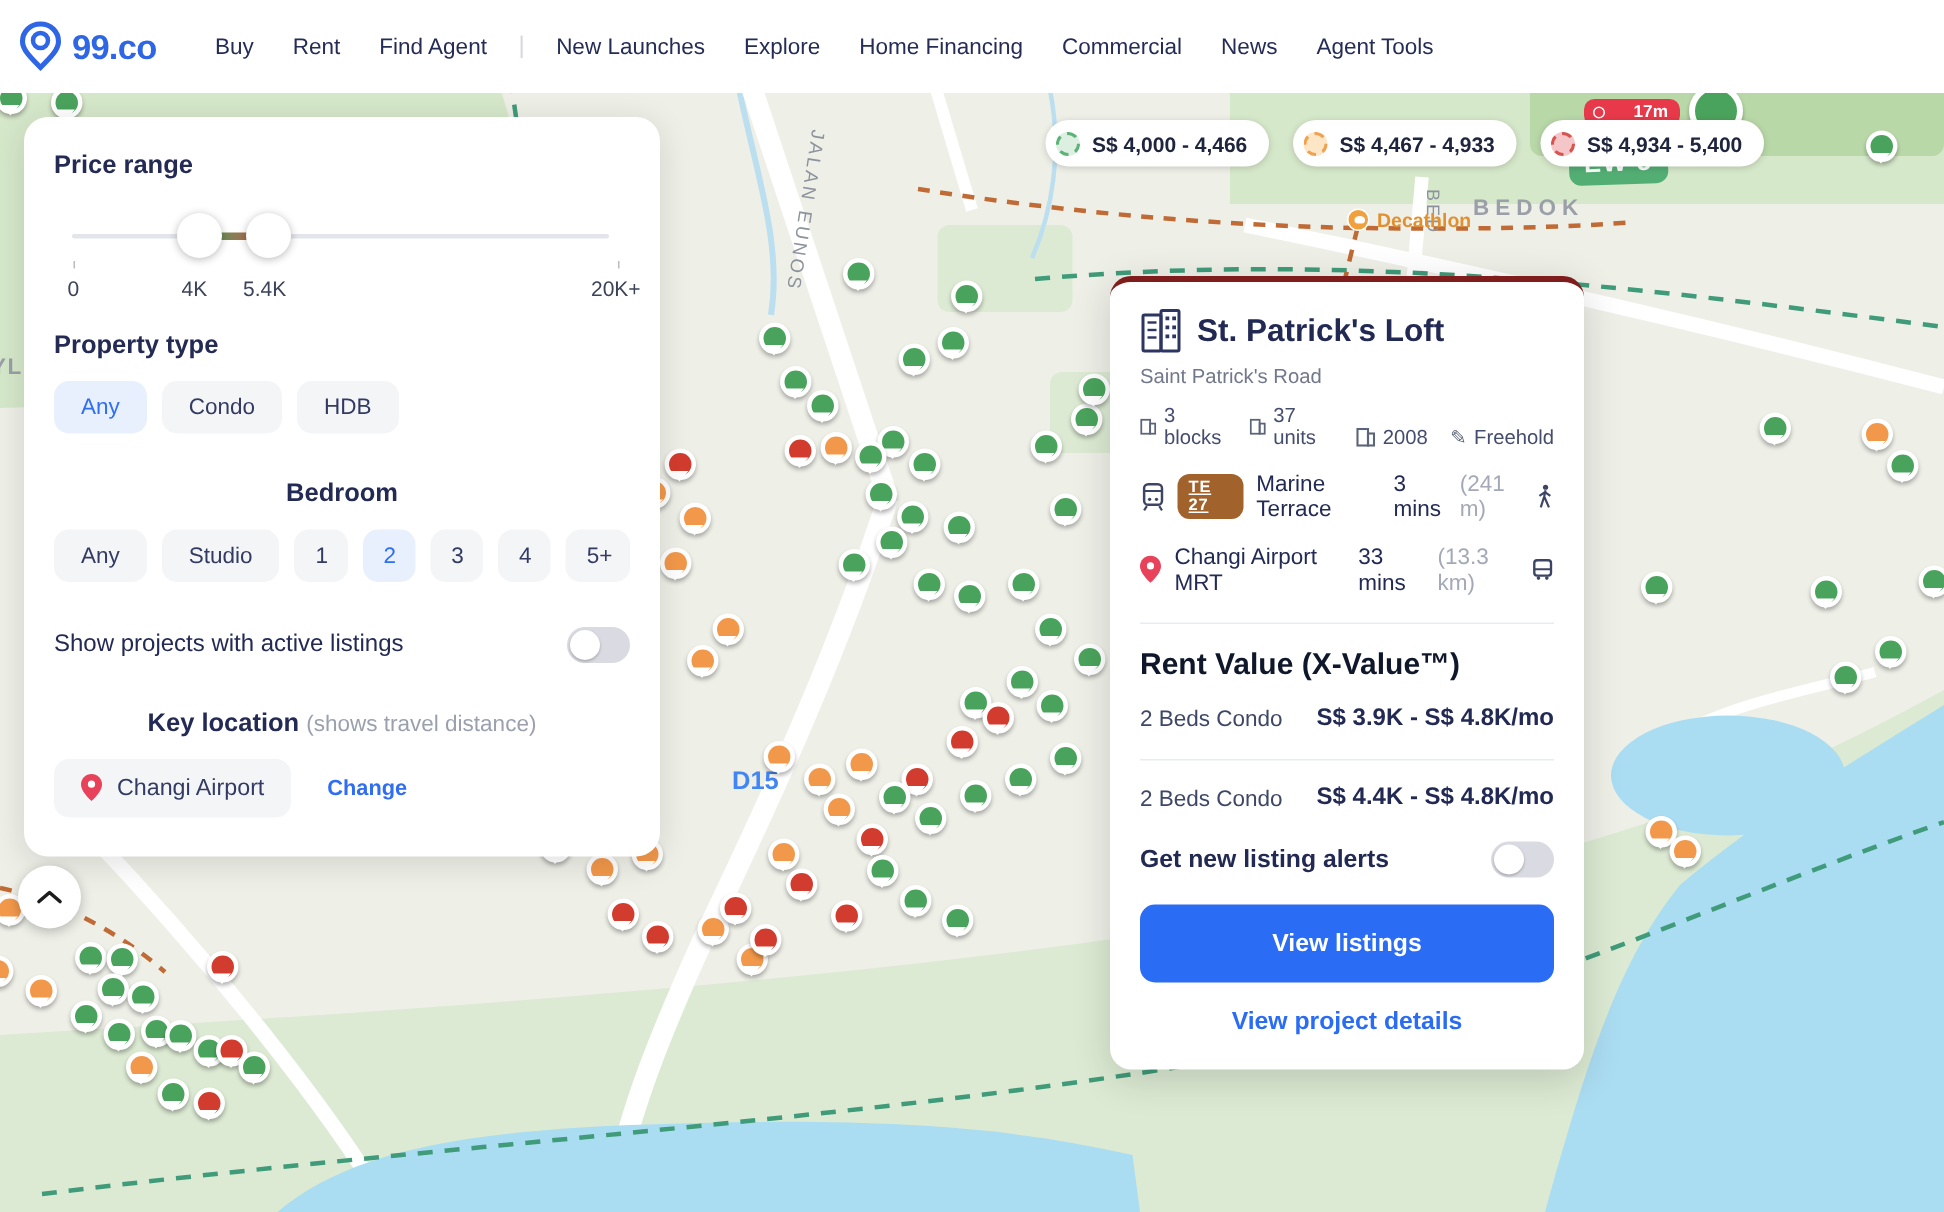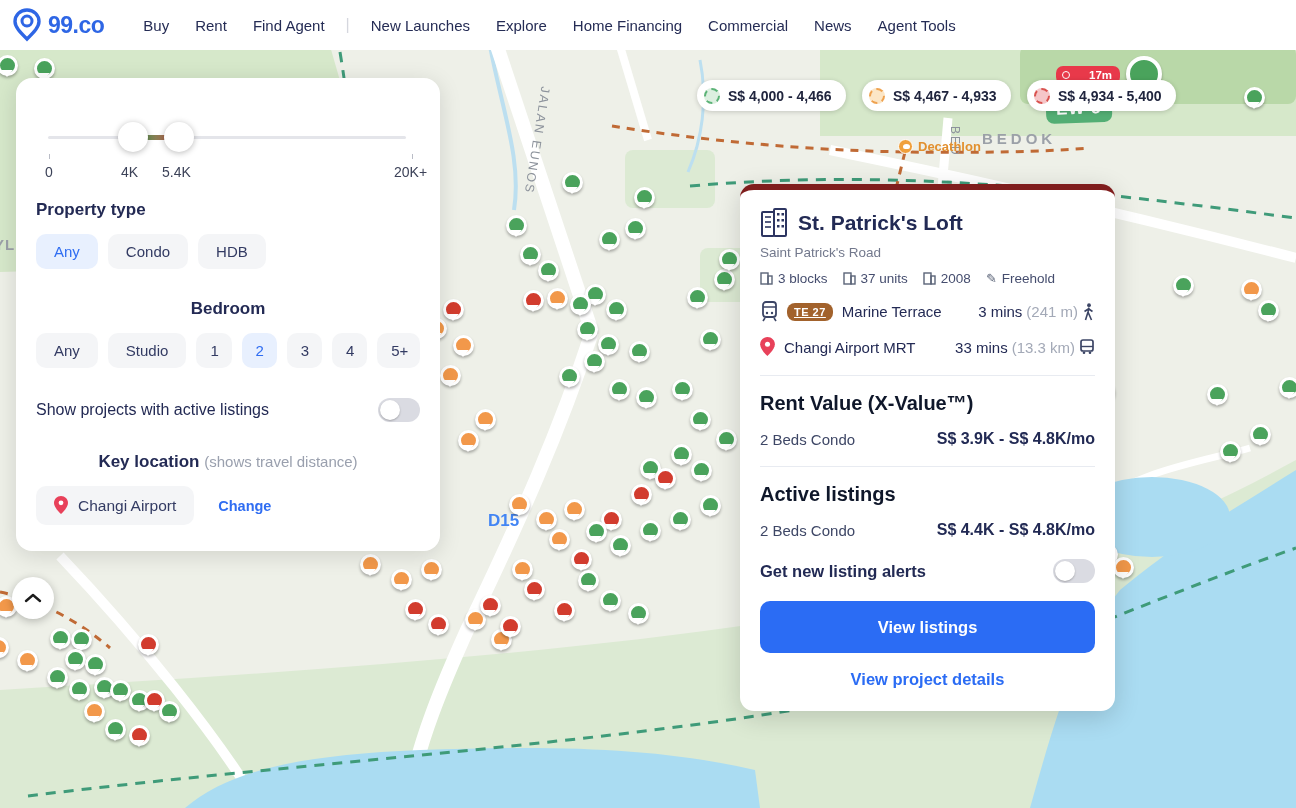--- a/index.html
+++ b/index.html
@@ -39,21 +39,21 @@
   .marker.large::after { bottom:-15px; border-width:9px; border-top-width:10px; }
   
   .legend-pill { position:absolute; top:80px; height:31px; display:flex; align-items:center; gap:8px;
     background:#fff; border-radius:16px; padding:0 14px 0 7px; z-index:3;
     box-shadow:0 1px 5px rgba(0,0,0,.18); font-size:14px; font-weight:bold; color:#20253e; }
   .legend-dot { width:16px; height:16px; border-radius:50%; }
   .legend-dot.g { background:#dcefe0; border:2px dashed #5cb377; }
   .legend-dot.o { background:#fce6c6; border:2px dashed #efa24f; }
   .legend-dot.r { background:#f5c6c8; border:2px dashed #d9534f; }
   
-  #navbar { position:absolute; left:0; top:0; width:100%; height:50px; background:#fff; z-index:10;
+  #navbar { position:absolute; left:0; top:0; width:100%; height:62px; background:#fff; z-index:10;
     display:flex; align-items:center; padding-left:12px; }
   #logo { display:flex; align-items:center; gap:6px; margin-right:26px; cursor:pointer; }
   #logo .logo-text { font-size:23px; font-weight:bold; color:#2e66e5; letter-spacing:-0.5px; }
   .nav-item { font-size:15px; color:#252c55; margin:0 13px; cursor:pointer; white-space:nowrap; }
   .nav-divider { color:#d5d7de; margin:0 8px; font-size:16px; }
   
   #filter-panel { position:absolute; left:16px; top:78px; width:424px; background:#fff; border-radius:16px;
     box-shadow:0 4px 22px rgba(0,0,0,.13); z-index:4; padding:22px 20px 26px; }
   .panel-heading { font-size:17px; font-weight:bold; color:#232a54; }
   .hint { font-weight:normal; color:#9aa0ae; font-size:15px; }
@@ -79,27 +79,27 @@
     background:#fff; box-shadow:0 1px 2px rgba(0,0,0,.25); }
   .toggle-row { display:flex; align-items:center; justify-content:space-between; margin-top:30px; }
   .toggle-row .lbl { font-size:16px; color:#232a54; }
   
   #key-location-row { display:flex; align-items:center; margin-top:14px; }
   #key-location-pill { display:inline-flex; align-items:center; gap:10px; background:#f4f5f7;
     border-radius:10px; padding:10px 18px; font-size:15.5px; color:#333b63; cursor:pointer; }
   .change-link { color:#2f6df2; font-size:14.5px; font-weight:bold; margin-left:24px; cursor:pointer; }
   .mt26 { margin-top:26px; } .mt30 { margin-top:30px;text-align:center; }
   
-  #property-card { position:absolute; left:740px; top:184px; width:375px; background:#fff; z-index:4;
-    border-radius:14px; border-top:6px solid #7f1d1d; box-shadow:0 6px 26px rgba(0,0,0,.16);
+  #property-card { position:absolute; left:740px; top:184px; width:316px; background:#fff; z-index:4;
+    border-radius:14px; border-top:4px solid #7f1d1d; box-shadow:0 6px 26px rgba(0,0,0,.16);
     padding:18px 20px 20px; }
   .card-header { display:flex; align-items:center; gap:10px; }
   .card-title { font-size:21px; font-weight:bold; color:#222a54; }
   .card-address { font-size:13.5px; color:#72788c; margin-top:7px; }
-  .meta-row { display:flex; align-items:flex-start; gap:15px; margin-top:11px; }
+  .meta-row { display:flex; align-items:flex-end; gap:15px; margin-top:11px; }
   .meta-item { display:flex; align-items:center; gap:5px; font-size:13.5px; color:#454d6e; }
   .meta-item .pen { color:#5b6478; font-size:13px; }
   .transit-row { display:flex; align-items:center; margin-top:15px; font-size:15px; }
   .transit-row .t-name { color:#232a54; margin-left:9px; }
   .transit-row .t-right { margin-left:auto; display:flex; align-items:center; gap:4px; }
   .transit-row .t-time { color:#232a54; font-weight:500; }
   .transit-row .t-dist { color:#a3a9b7; }
   .line-badge { background:#a2622c; color:#fff; font-size:11px; font-weight:bold; padding:3px 7px;
     border-radius:8px; margin-left:8px; letter-spacing:0.5px;text-decoration:underline; }
   .card-divider { height:1px; background:#e8ebf1; margin:18px 0 16px; }
@@ -297,20 +297,21 @@
   <span class="nav-divider">|</span>
   <span class="nav-item">New Launches</span>
   <span class="nav-item">Explore</span>
   <span class="nav-item">Home Financing</span>
   <span class="nav-item">Commercial</span>
   <span class="nav-item">News</span>
   <span class="nav-item">Agent Tools</span>
 </div>
 
 <div id="filter-panel">
+  <div class="panel-heading">Price range</div>
   <div id="slider">
     <div class="slider-track"></div>
     <div class="slider-fill"></div>
     <div class="slider-handle" style="left:82px"></div>
     <div class="slider-handle" style="left:128px"></div>
     <span class="slider-tick" style="left:13px"></span>
     <span class="slider-tick" style="left:376px"></span>
     <span class="slider-label" style="left:9px">0</span>
     <span class="slider-label" style="left:85px">4K</span>
     <span class="slider-label" style="left:126px">5.4K</span>
@@ -439,21 +440,20 @@
   </div>
 
   <div class="card-divider"></div>
   <div class="section-title">Rent Value (X-Value™)</div>
   <div class="kv-row">
     <span class="k">2 Beds Condo</span>
     <span class="v">S$ 3.9K - S$ 4.8K/mo</span>
   </div>
 
   <div class="card-divider"></div>
-  <div class="section-title">Active listings</div>
   <div class="kv-row">
     <span class="k">2 Beds Condo</span>
     <span class="v">S$ 4.4K - S$ 4.8K/mo</span>
   </div>
 
   <div class="alerts-row">
     <span class="lbl">Get new listing alerts</span>
     <div class="toggle">
         <div class="knob"></div>
       </div>

